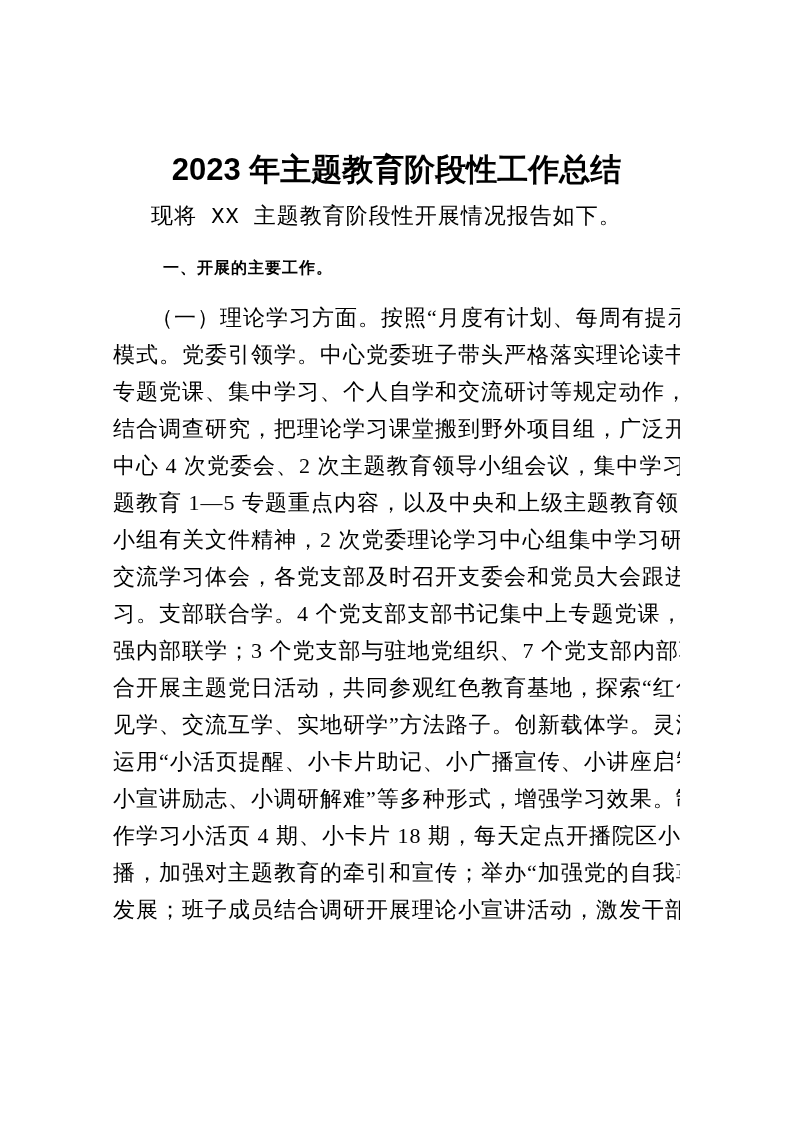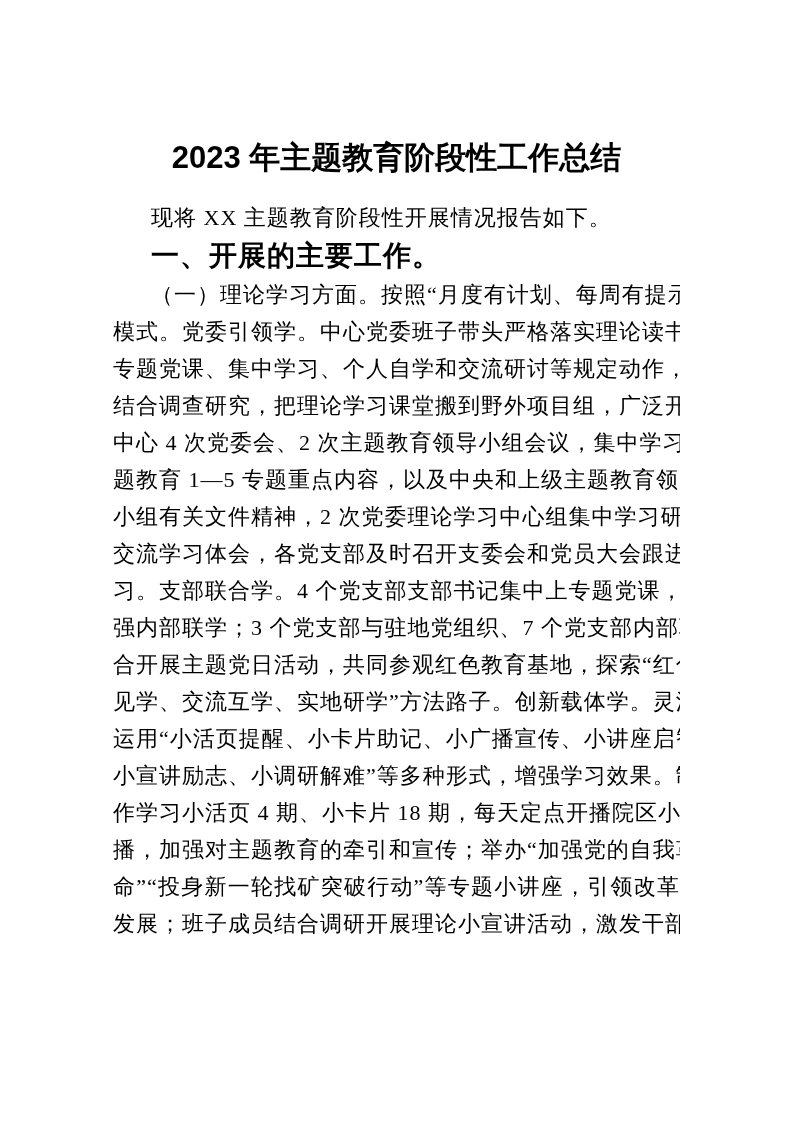--- a/index.html
+++ b/index.html
@@ -7,47 +7,47 @@
     padding: 0;
     background: #ffffff;
   }
   .page {
     position: relative;
     width: 793px;
     height: 1122px;
     margin: 0 auto;
     background: #ffffff;
     color: #000000;
-    padding: 4px 113px;
+    padding: 16px 113px;
     box-sizing: border-box;
     overflow: hidden;
   }
   .doc-title {
     margin: 133px 0 0 0;
     font-family: "Liberation Sans", sans-serif;
     font-weight: 700;
     font-size: 31px;
     line-height: 42px;
     text-align: center;
     white-space: nowrap;
   }
   .doc-intro {
-    margin: 20px 0 0 0;
-    font-family: Liberation Serif, serif;
+    margin: 8px 0 0 0;
+    font-family: Liberation Mono, monospace;
     font-size: 22px;
     line-height: 38px;
     letter-spacing: 1px;
     text-indent: 38px;
     text-align: left;
   }
   .doc-heading {
-    margin: 0;
+    margin: 12px;
     font-family: "Liberation Sans", sans-serif;
     font-weight: 700;
-    font-size: 28px;
+    font-size: 16px;
     line-height: 38px;
     letter-spacing: 1px;
     text-indent: 38px;
     text-align: left;
   }
   .doc-body {
     margin-top: 1px;
     font-family: "Liberation Serif", serif;
     font-size: 22px;
     line-height: 37px;
@@ -83,16 +83,15 @@
       <div class="body-line">小组有关文件精神，2 次党委理论学习中心组集中学习研讨</div>
       <div class="body-line">交流学习体会，各党支部及时召开支委会和党员大会跟进学</div>
       <div class="body-line">习。支部联合学。4 个党支部支部书记集中上专题党课，加</div>
       <div class="body-line">强内部联学；3 个党支部与驻地党组织、7 个党支部内部联</div>
       <div class="body-line">合开展主题党日活动，共同参观红色教育基地，探索“红色</div>
       <div class="body-line">见学、交流互学、实地研学”方法路子。创新载体学。灵活</div>
       <div class="body-line">运用“小活页提醒、小卡片助记、小广播宣传、小讲座启智、</div>
       <div class="body-line">小宣讲励志、小调研解难”等多种形式，增强学习效果。制</div>
       <div class="body-line">作学习小活页 4 期、小卡片 18 期，每天定点开播院区小广</div>
       <div class="body-line">播，加强对主题教育的牵引和宣传；举办“加强党的自我革</div>
-      <div class="body-line">命”“投身新一轮找矿突破行动”等专题小讲座，引领改革</div>
       <div class="body-line">发展；班子成员结合调研开展理论小宣讲活动，激发干部职</div>
     </div>
 </div>
 
 </body></html>

